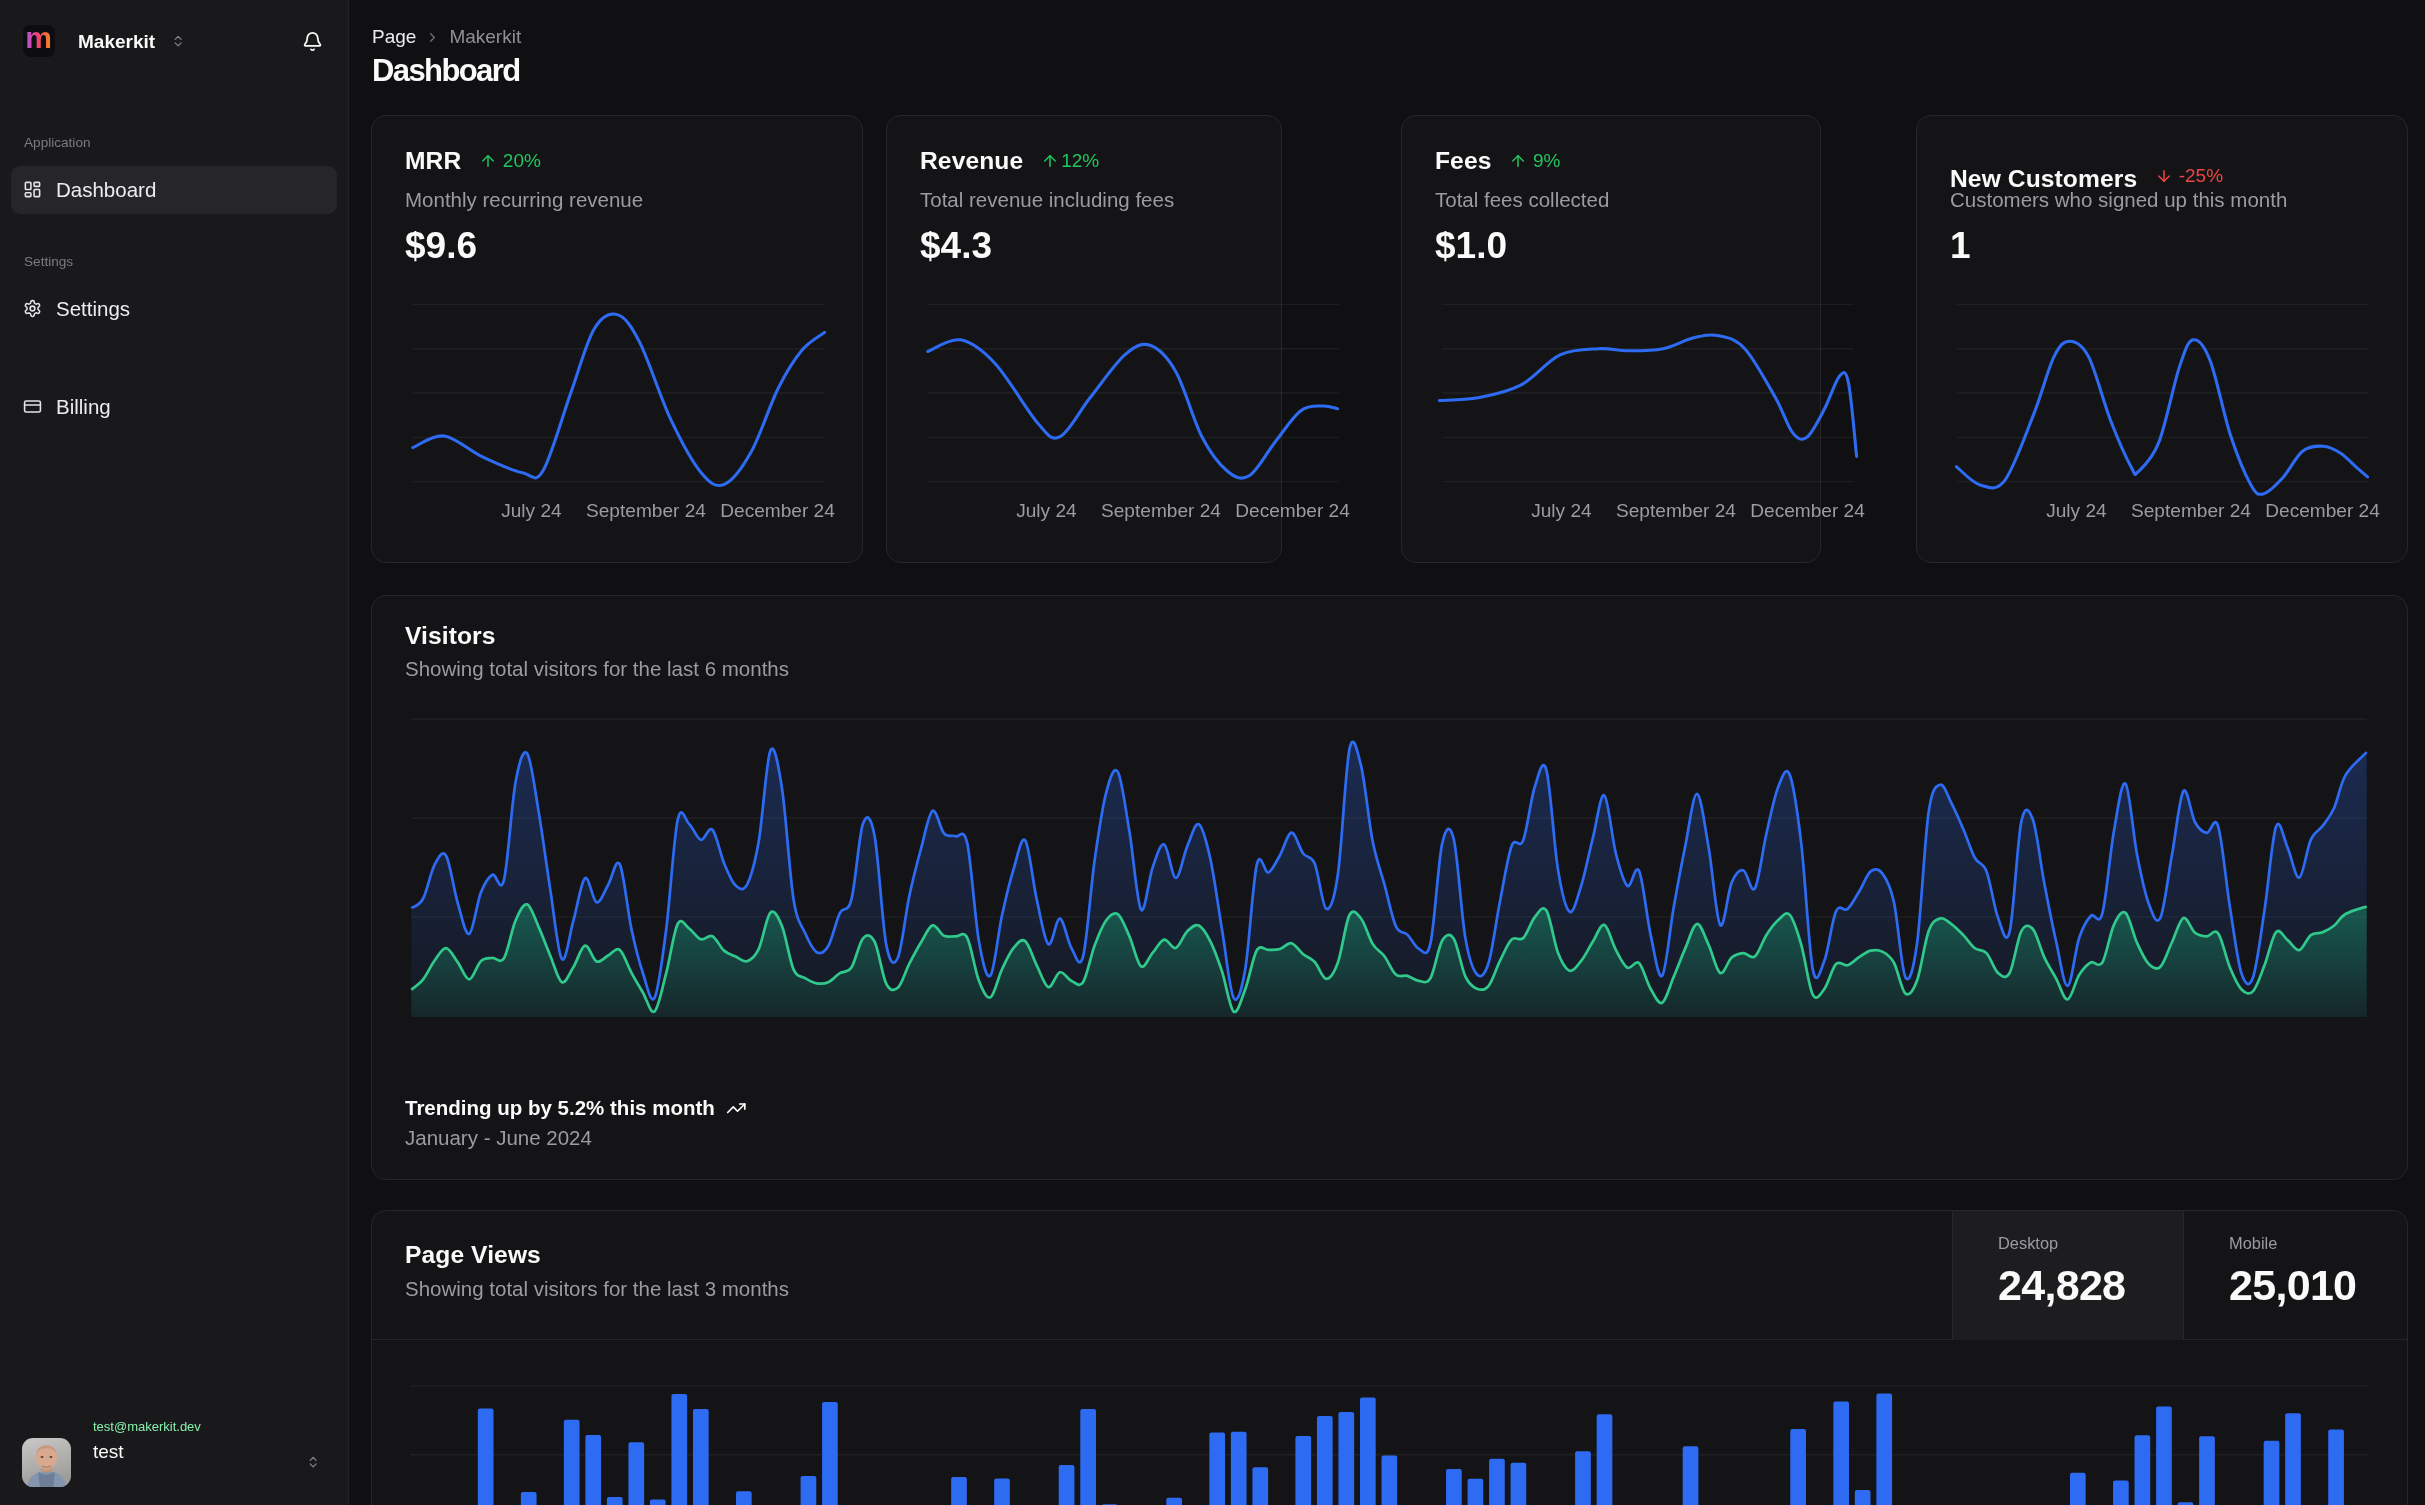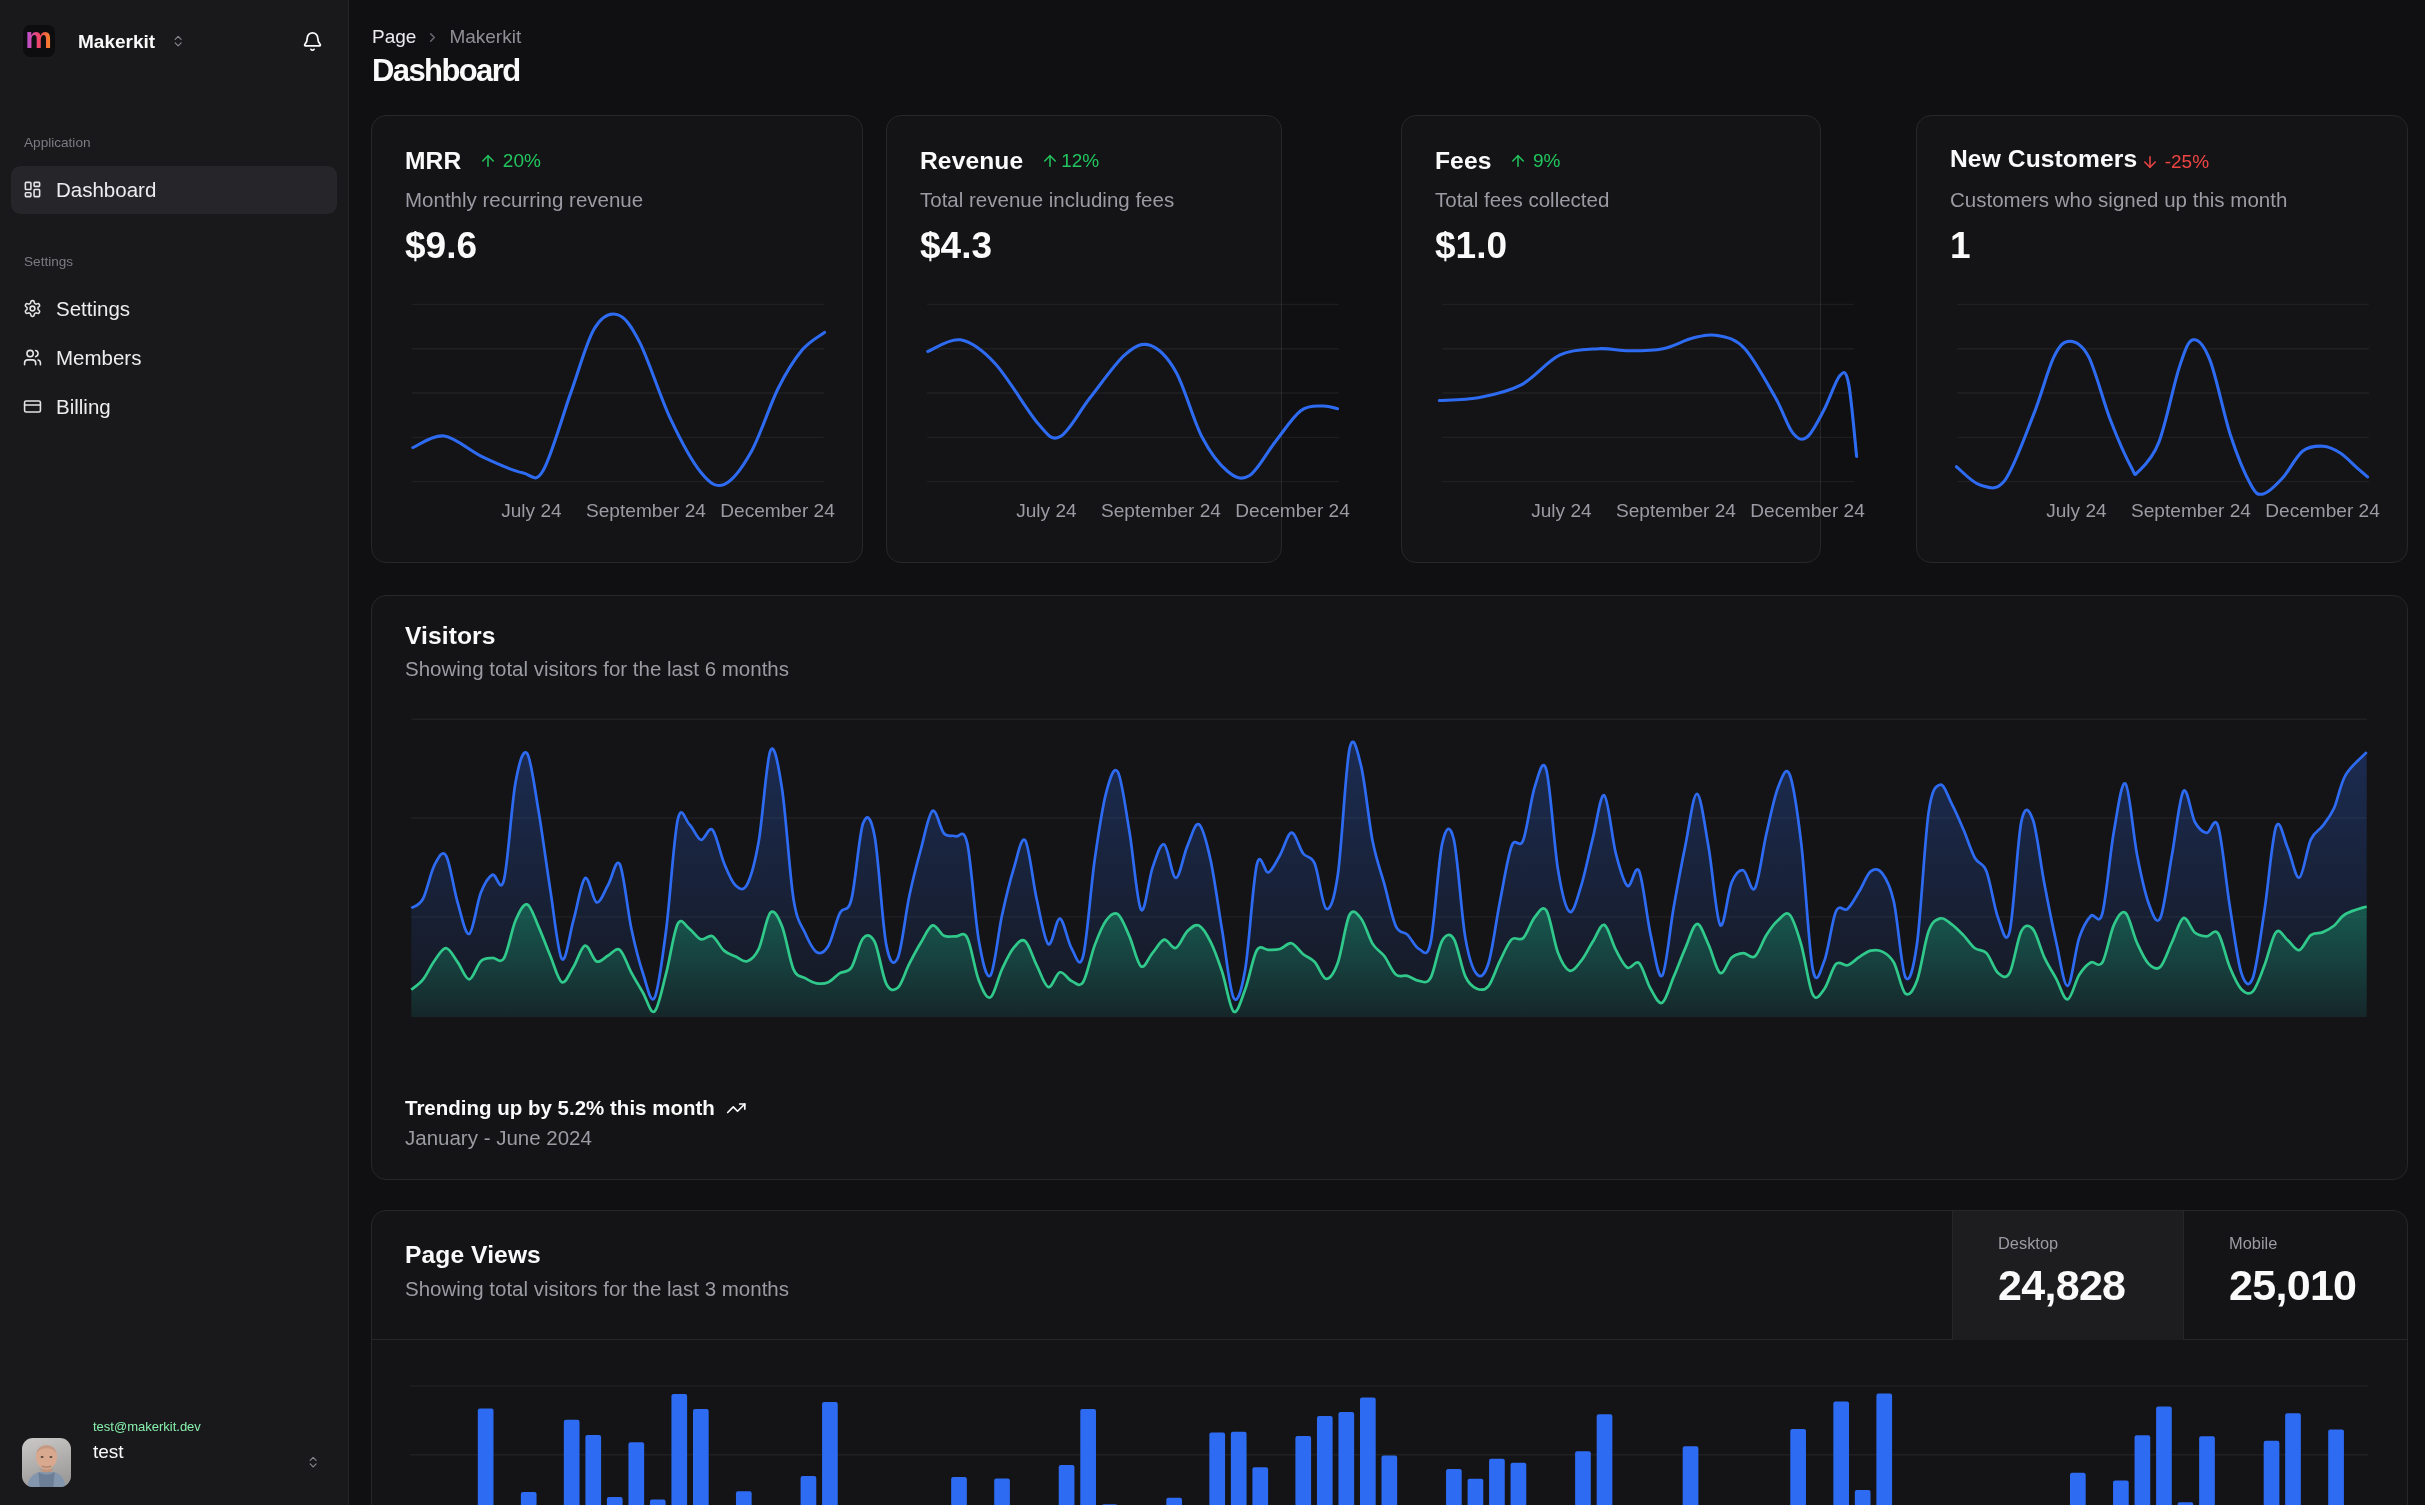--- a/index.html
+++ b/index.html
@@ -44,31 +44,20 @@
 </div>
   <div class="abs" style="left:24px;top:254px;font-size:13.6px;line-height:16.4px;color:#7b7b83">Settings</div>
   <div class="abs" style="left:11px;top:285px;width:326px;height:48px;border-radius:9.6px">
   <div class="abs" style="left:12.3px;top:14.3px">
         <svg width="19" height="19" viewBox="0 0 24 24" fill="none" stroke="#e4e4e7" stroke-width="2" stroke-linecap="round" stroke-linejoin="round">
           <path d="M12.22 2h-.44a2 2 0 0 0-2 2v.18a2 2 0 0 1-1 1.73l-.43.25a2 2 0 0 1-2 0l-.15-.08a2 2 0 0 0-2.73.73l-.22.38a2 2 0 0 0 .73 2.73l.15.1a2 2 0 0 1 1 1.72v.51a2 2 0 0 1-1 1.74l-.15.09a2 2 0 0 0-.73 2.73l.22.38a2 2 0 0 0 2.73.73l.15-.08a2 2 0 0 1 2 0l.43.25a2 2 0 0 1 1 1.73V20a2 2 0 0 0 2 2h.44a2 2 0 0 0 2-2v-.18a2 2 0 0 1 1-1.73l.43-.25a2 2 0 0 1 2 0l.15.08a2 2 0 0 0 2.73-.73l.22-.39a2 2 0 0 0-.73-2.73l-.15-.08a2 2 0 0 1-1-1.74v-.5a2 2 0 0 1 1-1.74l.15-.09a2 2 0 0 0 .73-2.73l-.22-.38a2 2 0 0 0-2.73-.73l-.15.08a2 2 0 0 1-2 0l-.43-.25a2 2 0 0 1-1-1.73V4a2 2 0 0 0-2-2z"></path>
           <circle cx="12" cy="12" r="3"></circle>
         </svg>
       </div>
   <div class="abs" style="left:45px;top:11.6px;font-size:20.5px;line-height:24.6px;color:#ededf0">Settings</div>
-</div>
-  <div class="abs" style="left:11px;top:334px;width:326px;height:48px;border-radius:9.6px">
-  <div class="abs" style="left:12.3px;top:14.3px">
-        <svg width="19" height="19" viewBox="0 0 24 24" fill="none" stroke="#e4e4e7" stroke-width="2" stroke-linecap="round" stroke-linejoin="round">
-          <path d="M16 21v-2a4 4 0 0 0-4-4H6a4 4 0 0 0-4 4v2"></path>
-          <circle cx="9" cy="7" r="4"></circle>
-          <path d="M22 21v-2a4 4 0 0 0-3-3.87"></path>
-          <path d="M16 3.13a4 4 0 0 1 0 7.75"></path>
-        </svg>
-      </div>
-  <div class="abs" style="left:45px;top:11.6px;font-size:20.5px;line-height:24.6px;color:#ededf0">Members</div>
 </div>
   <div class="abs" style="left:11px;top:383px;width:326px;height:48px;border-radius:9.6px">
   <div class="abs" style="left:12.3px;top:14.3px">
         <svg width="19" height="19" viewBox="0 0 24 24" fill="none" stroke="#e4e4e7" stroke-width="2" stroke-linecap="round" stroke-linejoin="round">
           <rect width="20" height="14" x="2" y="5" rx="2"></rect>
           <line x1="2" x2="22" y1="10" y2="10"></line>
         </svg>
       </div>
   <div class="abs" style="left:45px;top:11.6px;font-size:20.5px;line-height:24.6px;color:#ededf0">Billing</div>
 </div>
@@ -192,21 +181,21 @@
         <line x1="10" x2="614" y1="265" y2="265"></line>
       </g>
     <path d="M6.0 146.0 C15.5 145.3 43.0 145.8 63.0 142.0 C83.0 138.2 106.0 133.5 126.0 123.0 C146.0 112.5 164.0 87.8 183.0 79.0 C202.0 70.2 223.2 71.0 240.0 70.0 C256.8 69.0 268.3 73.0 284.0 73.0 C299.7 73.0 318.2 73.2 334.0 70.0 C349.8 66.8 365.3 57.2 379.0 54.0 C392.7 50.8 403.5 48.3 416.0 51.0 C428.5 53.7 440.2 54.8 454.0 70.0 C467.8 85.2 487.3 121.5 499.0 142.0 C510.7 162.5 516.3 183.3 524.0 193.0 C531.7 202.7 537.3 205.5 545.0 200.0 C552.7 194.5 562.0 175.0 570.0 160.0 C578.0 145.0 587.0 116.7 593.0 110.0 C599.0 103.3 601.8 100.3 606.0 120.0 C610.2 139.7 616.0 210.0 618.0 228.0" fill="none" stroke="#2e6bf3" stroke-width="4.5" stroke-linecap="round"></path>
     <text class="axlbl" x="185" y="317" text-anchor="middle">July 24</text>
     <text class="axlbl" x="353" y="317" text-anchor="middle">September 24</text>
     <text class="axlbl" x="546" y="317" text-anchor="middle">December 24</text>
   </svg>
 </div>
 
 <div class="card" style="left:1916px;top:115px;width:492px;height:448px">
-  <div class="abs" style="left:33px;top:29px;display:flex;align-items:flex-end;gap:4px">
+  <div class="abs" style="left:33px;top:49px;display:flex;align-items:flex-start;gap:18px">
     <span class="ttl">New Customers</span>
     <span style="display:flex;align-items:center;gap:5.5px">
         <svg width="18" height="18" viewBox="0 0 24 24" fill="none" stroke="#ef4444" stroke-width="2" stroke-linecap="round" stroke-linejoin="round">
           <path d="M12 5v14"></path>
           <path d="m19 12-7 7-7-7"></path>
         </svg>
         <span style="font-size:19px;color:#ef4444">-25%</span>
       </span>
   </div>
   <div class="abs sub" style="left:33px;top:72px">Customers who signed up this month</div>

